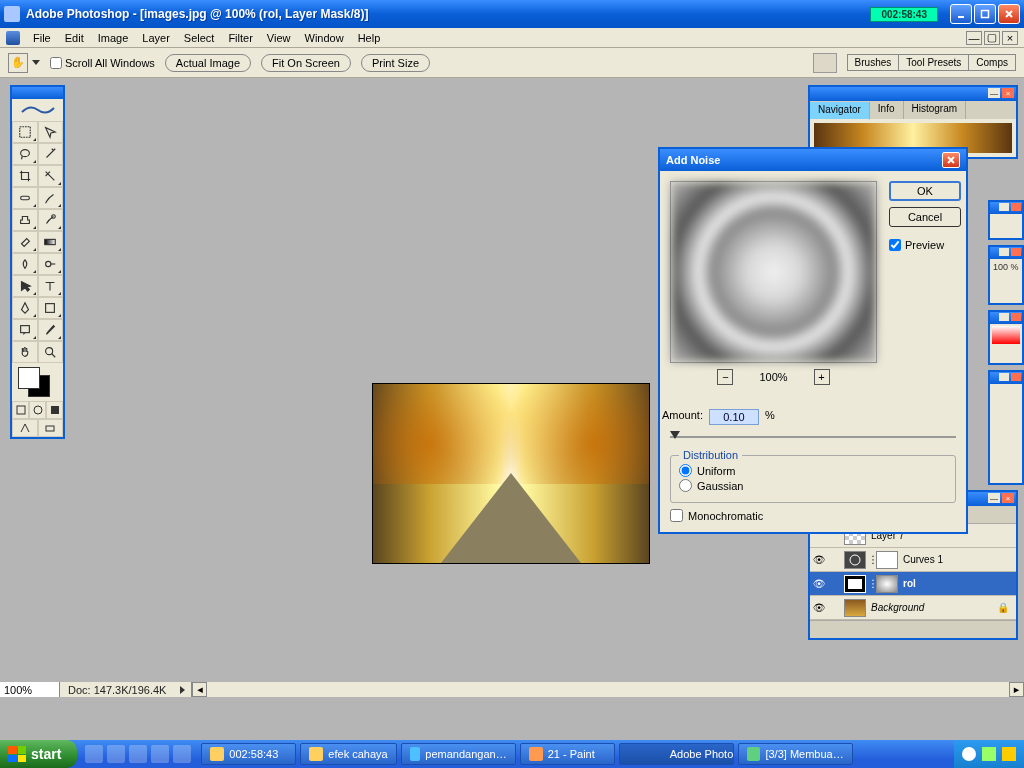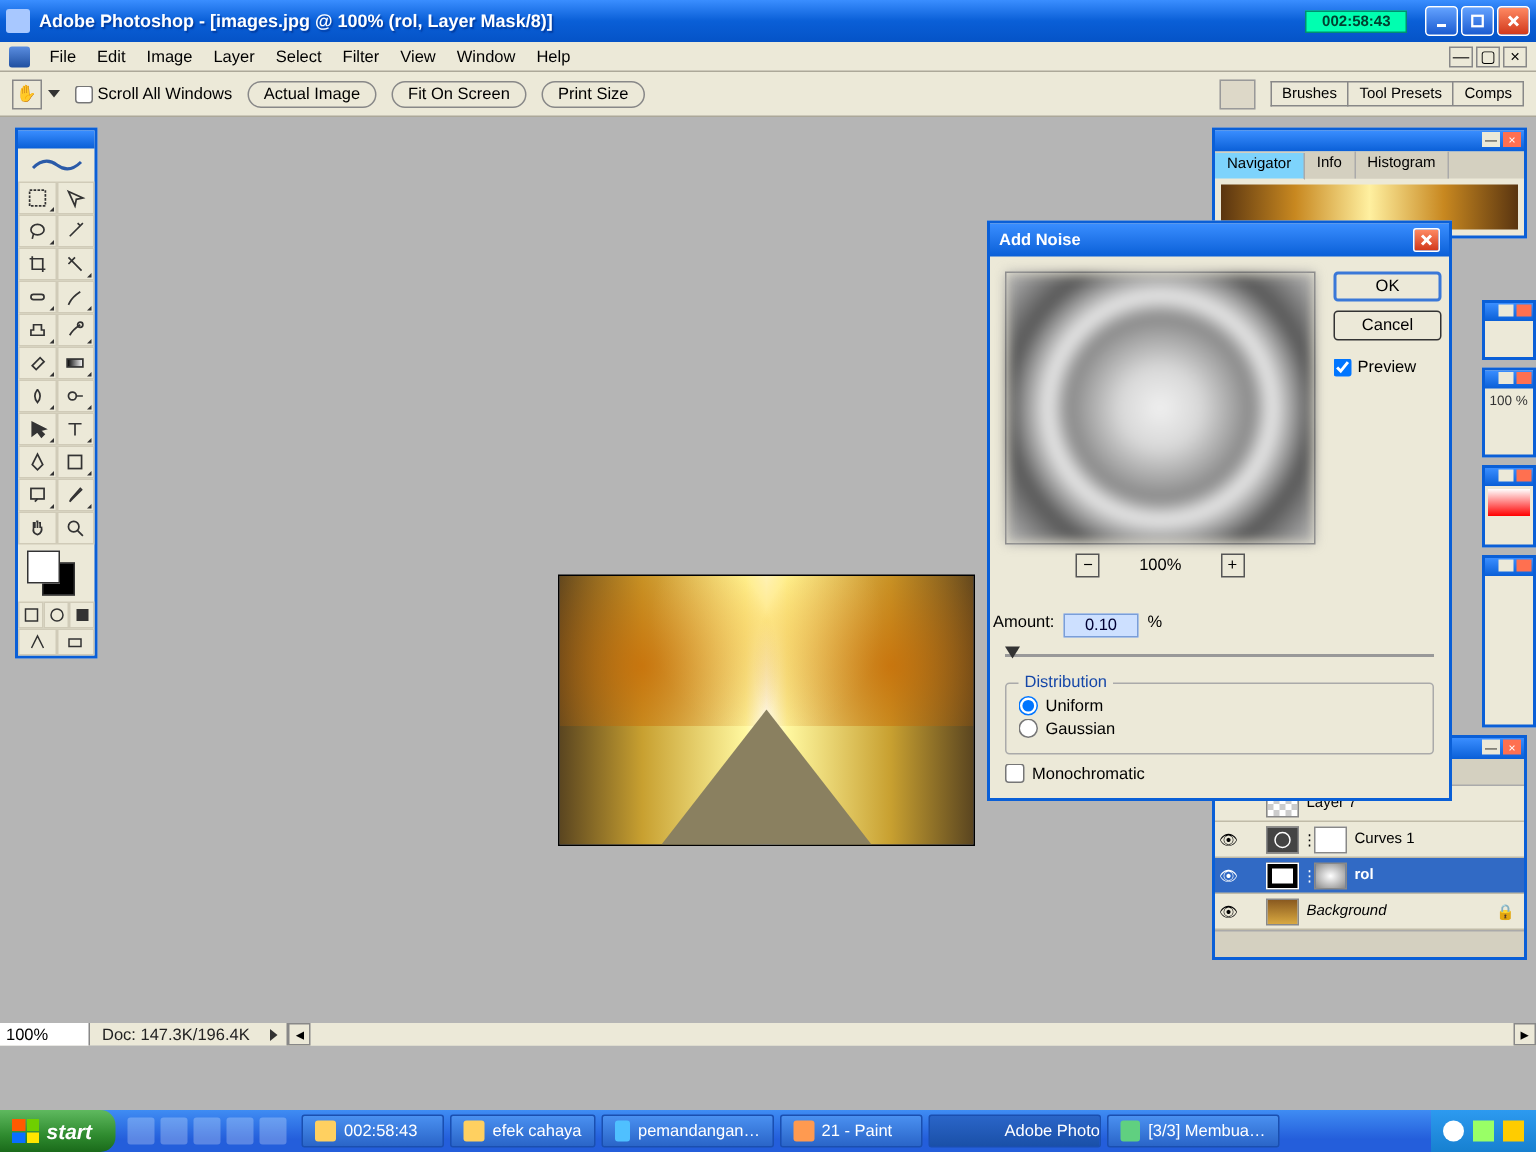--- a/index.html
+++ b/index.html
@@ -111,21 +111,21 @@
 .slider { margin:4px 10px 10px; height:16px; position:relative;}
 .slider .line{position:absolute; top:7px; left:0; right:0; height:2px; background:#999;}
 .slider .knob{position:absolute; top:2px; left:0; width:0; height:0; border-left:5px solid transparent; border-right:5px solid transparent; border-top:8px solid #333;}
 .group-box { margin:4px 10px; border:1px solid #aaa; border-radius:3px; padding:6px 8px 8px; position:relative;}
 .group-box .legend{ position:absolute; top:-7px; left:8px; background:#ece9d8; padding:0 4px; color:#1547a8;}
 .radio-row { display:flex; align-items:center; gap:5px; margin:2px 0;}
 .mono { display:flex; align-items:center; gap:5px; margin:6px 10px 10px;}
 
 
 .taskbar { position:absolute; bottom:0; left:0; right:0; height:28px; background:linear-gradient(to bottom,#3f8cf3 0%,#245edb 70%,#245edb 100%); display:flex; align-items:center; color:#fff;}
-.start-btn { height:28px; padding:0 16px 0 8px; background:linear-gradient(to bottom,#5fb95f 0%,#2f8b2f 60%,#1a6a1a 100%); display:flex; align-items:center; gap:5px; font-weight:bold; font-style:italic; font-size:14px; border-radius:0 10px 10px 0;}
+.start-btn { height:28px; padding:0 16px 0 8px; background:linear-gradient(to bottom,#5fb95f 0%,#2f8b2f 60%,#1a6a1a 100%); display:flex; align-items:center; gap:5px; font-weight:bold; font-size:14px; border-radius:0 10px 10px 0;}
 .start-btn .winlogo{ width:18px; height:16px; display:grid; grid-template-columns:1fr 1fr; grid-template-rows:1fr 1fr; gap:1px;}
 .start-btn .winlogo div:nth-child(1){background:#ff5a00;}
 .start-btn .winlogo div:nth-child(2){background:#6fcf00;}
 .start-btn .winlogo div:nth-child(3){background:#0a6fff;}
 .start-btn .winlogo div:nth-child(4){background:#ffe600;}
 .ql { display:flex; align-items:center; gap:4px; padding:0 8px;}
 .ql div{width:18px; height:18px; background:rgba(255,255,255,.25); border-radius:2px;}
 .task-item { height:22px; margin:0 2px; padding:0 8px; background:linear-gradient(#4a90f0,#2a65c8); border:1px solid #1a4fb0; border-radius:2px; display:flex; align-items:center; gap:5px; font-size:11px; min-width:95px; max-width:115px; overflow:hidden; white-space:nowrap;}
 .task-item.active { background:linear-gradient(#2a65c8,#1a50a8);gap:42px;}
 .task-item .ti-icon{width:14px; height:14px; background:#ffd060; border-radius:2px;}

